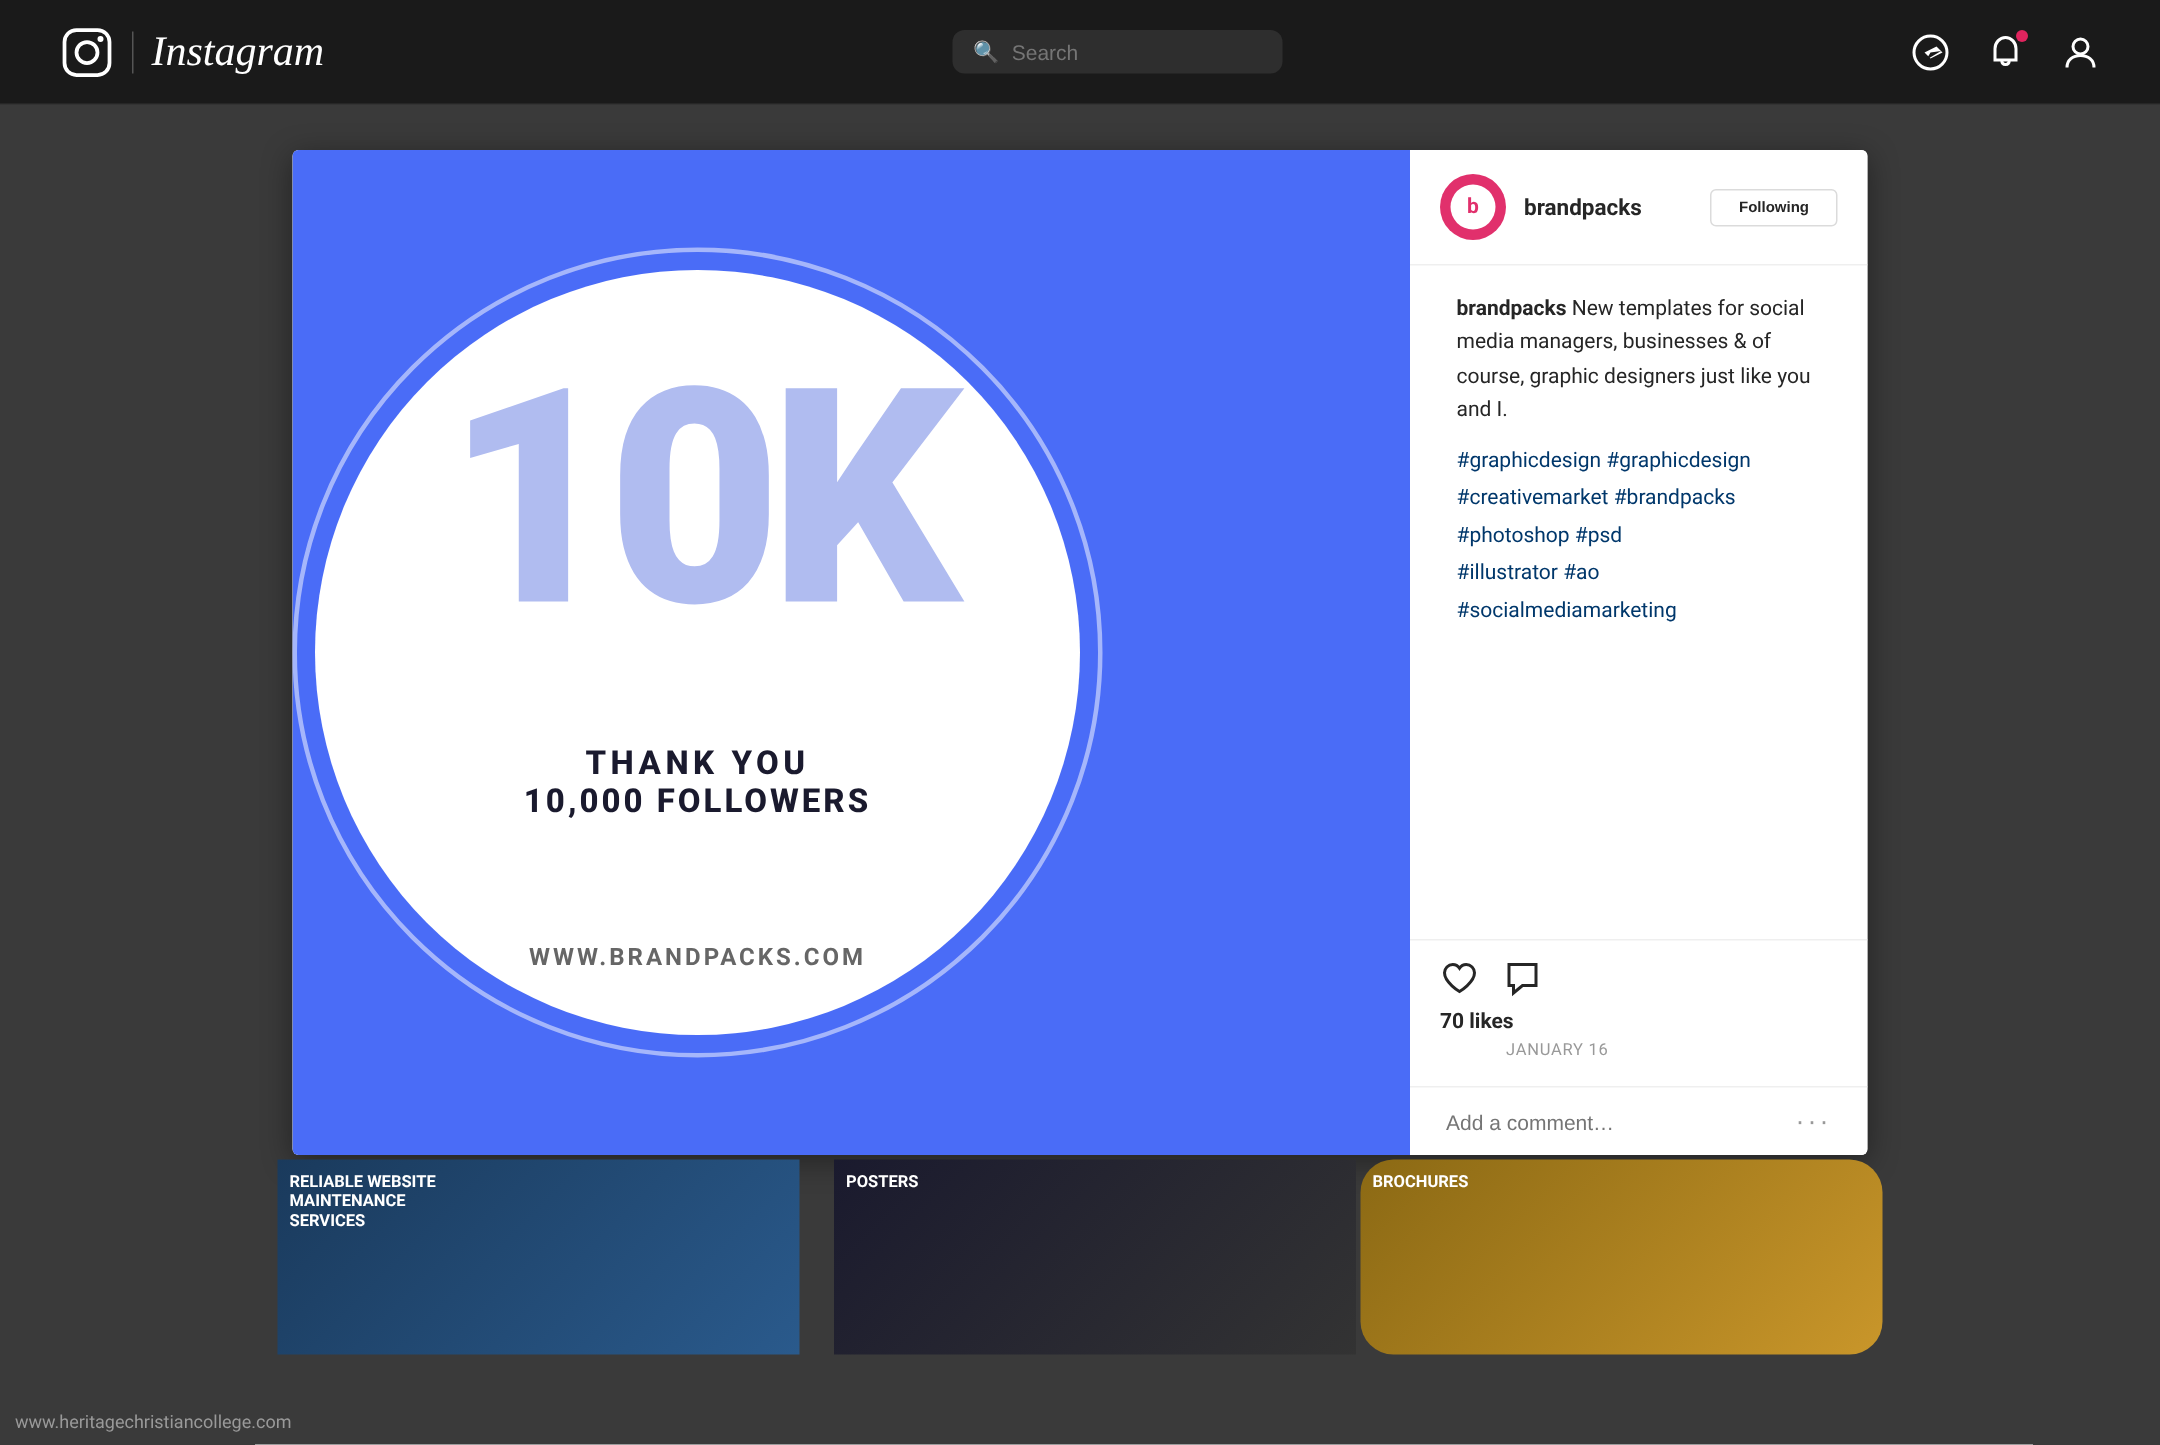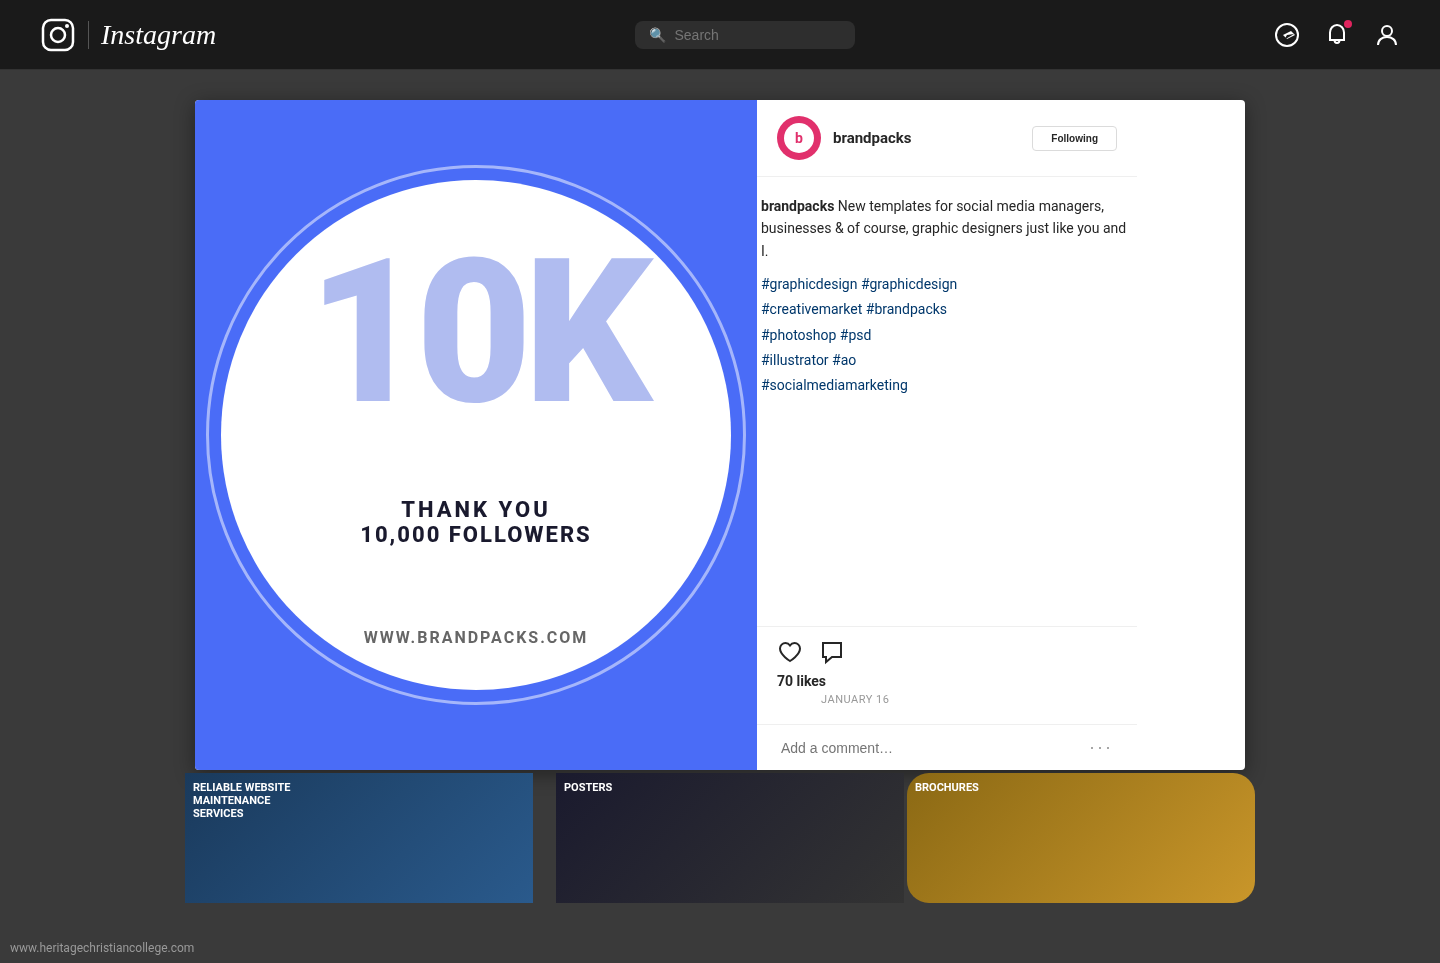--- a/index.html
+++ b/index.html
@@ -109,27 +109,26 @@
       background: #fff;
       display: flex;
       flex-direction: row;
       border-radius: 4px;
       overflow: hidden;
       box-shadow: 0 4px 20px rgba(0,0,0,0.4);
     }
 
     
     .post-image-side {
-      width: 562px;
+      width: 745px;
       height: 670px;
       background: #4a6cf7;
       position: relative;
       display: flex;
       align-items: center;
-      justify-content: center;
       flex-shrink: 0;
     }
     
     .circle-outer {
       width: 540px;
       height: 540px;
       border-radius: 50%;
       border: 3px solid rgba(255,255,255,0.5);
       display: flex;
       align-items: center;
@@ -248,21 +247,21 @@
       border-radius: 4px;
       padding: 6px 18px;
       font-size: 10px;
       font-weight: 600;
       color: #262626;
       cursor: pointer;
     }
 
     
     .post-caption {
-      padding: 18px 4px 12px;
+      padding: 18px 31px 12px;
       font-size: 14px;
       color: #262626;
       line-height: 1.6;
       flex: 1;
     }
     .caption-username {
       font-weight: 700;
     }
     .caption-hashtags {
       color: #00376b;

